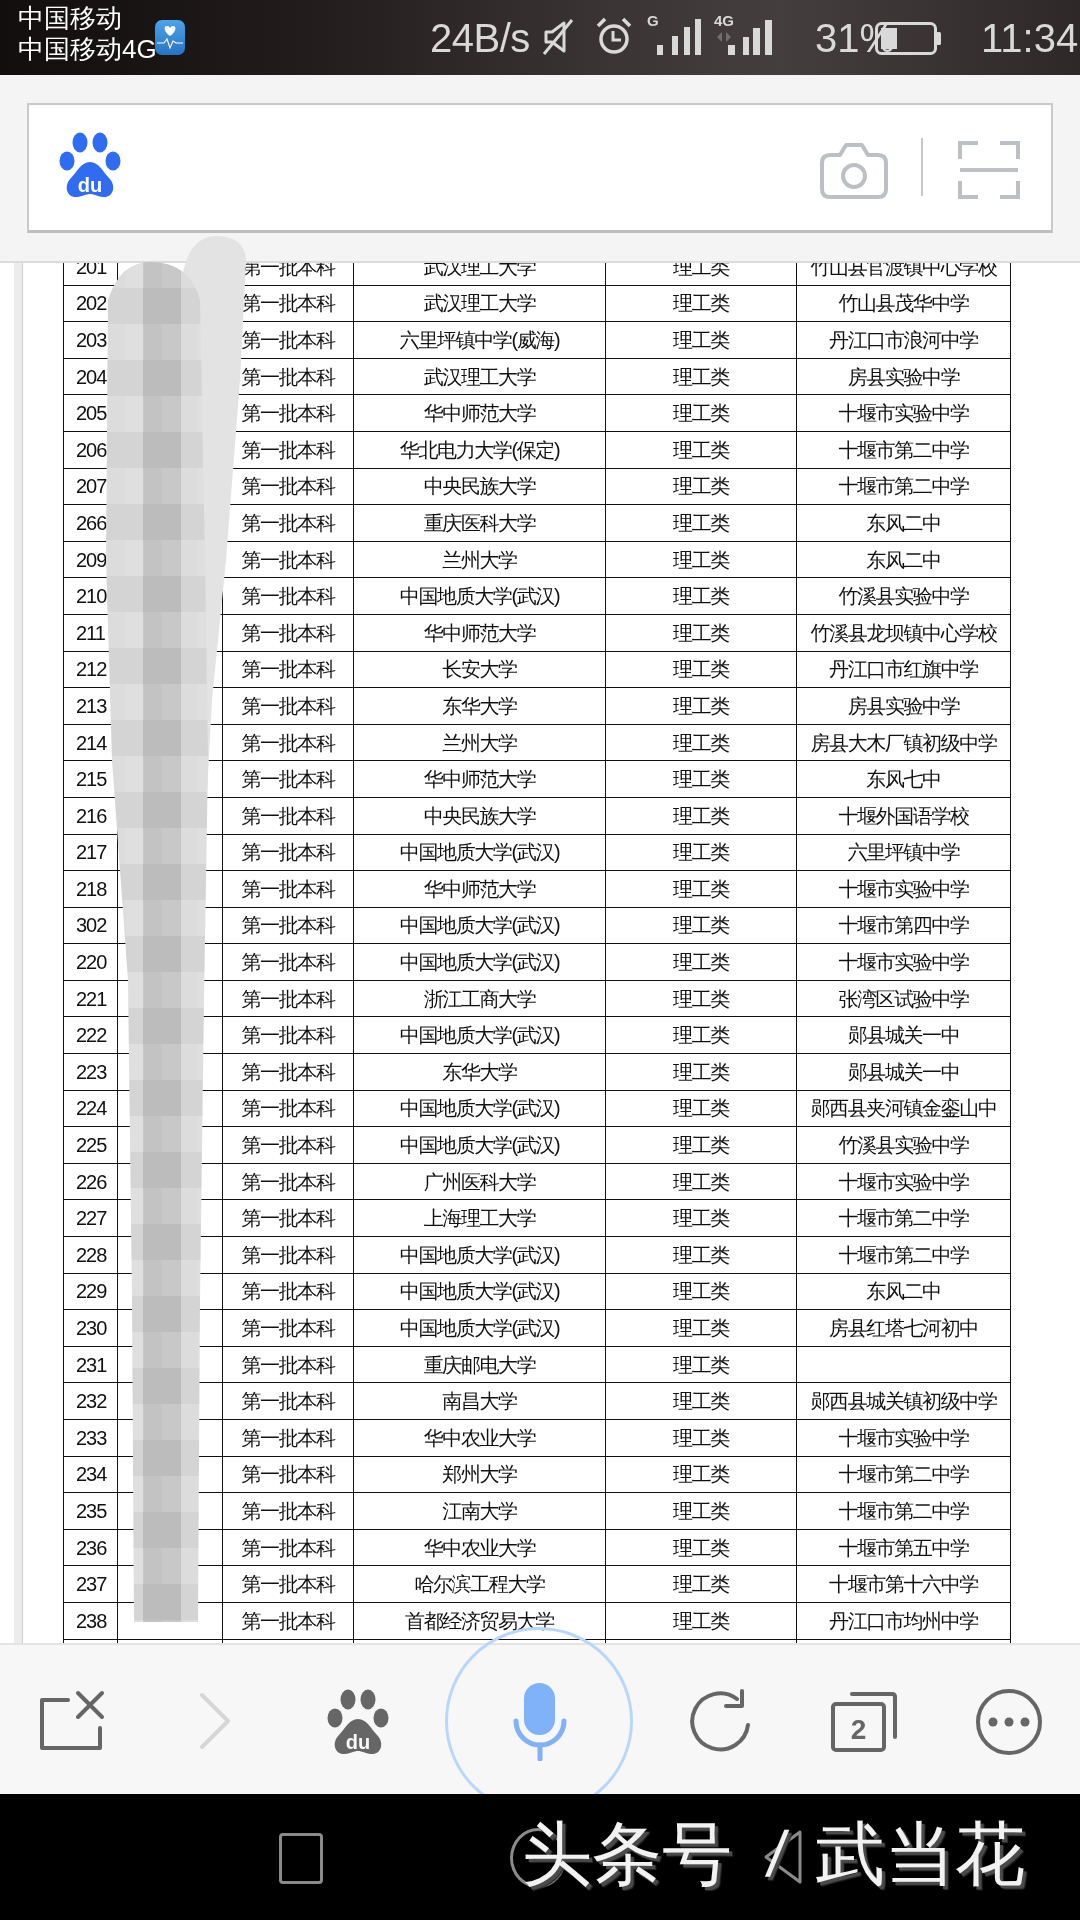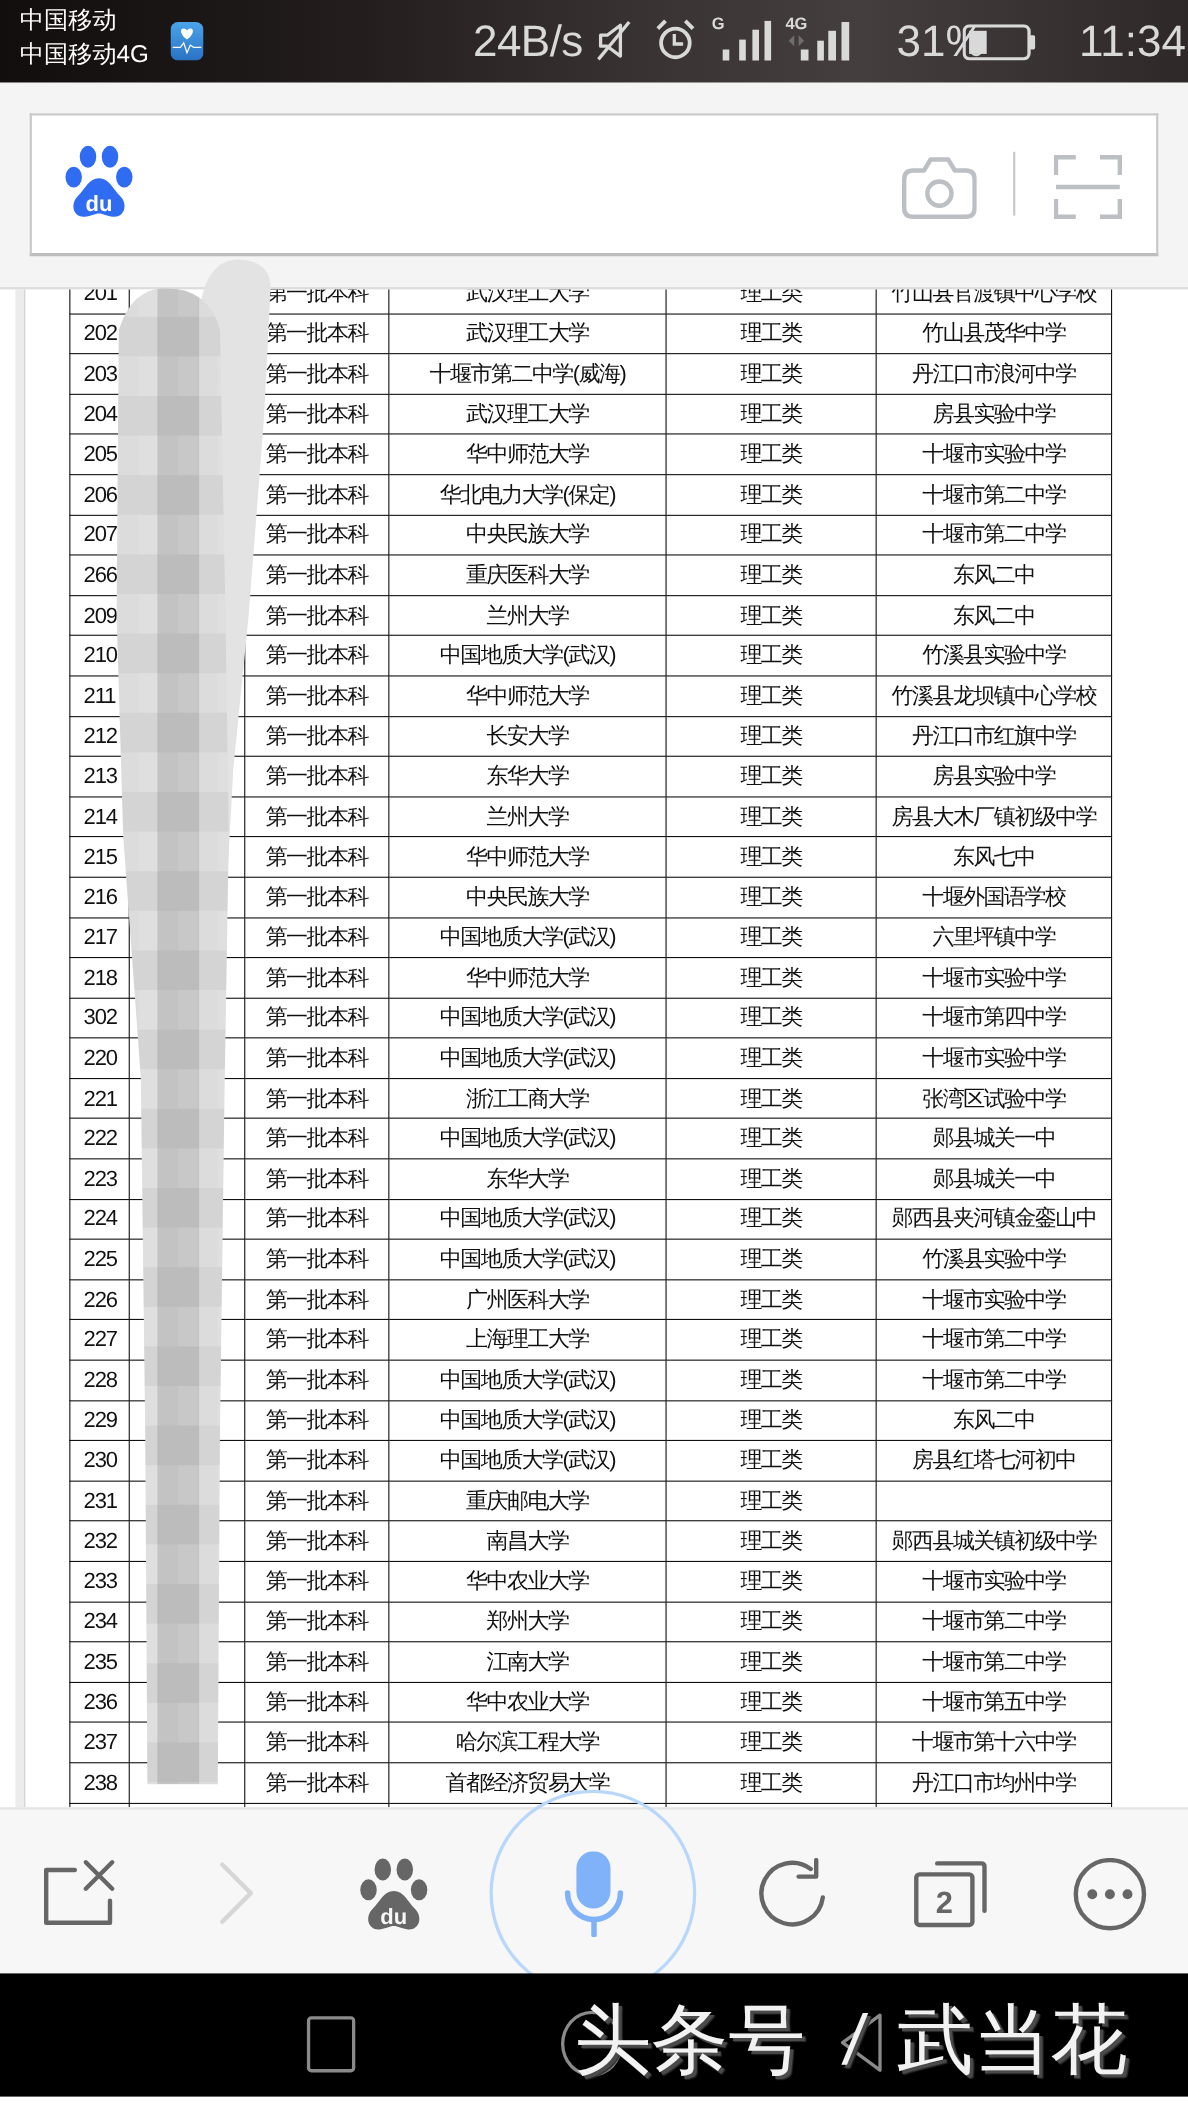--- a/index.html
+++ b/index.html
@@ -2,21 +2,21 @@
 <html><head>
 <meta charset="utf-8">
 <style>
   html, body { margin:0; padding:0; }
   body { width:1080px; height:1920px; position:relative; overflow:hidden; background:#ffffff;
          font-family:"Liberation Sans","DejaVu Sans",sans-serif; }
 
   
   .status-bar { position:absolute; left:0; top:0; width:1080px; height:75px; z-index:20;
     background:linear-gradient(90deg,#120e0e 0%,#231d1d 30%,#3a3333 55%,#453e3e 72%,#2e2828 100%); }
-  .carrier { position:absolute; left:18px; font-size:22px; line-height:26px; color:#ffffff; white-space:nowrap; }
+  .carrier { position:absolute; left:18px; font-size:26px; line-height:26px; color:#ffffff; white-space:nowrap; }
   .carrier.c1 { top:5px; }
   .carrier.c2 { top:36px; }
   .app-icon { position:absolute; left:155px; top:20px; width:30px; height:35px; }
   .sb-text { position:absolute; top:18px; font-size:40px; line-height:40px; color:#d9d9d9; white-space:nowrap;margin-left:25px; }
   .net-speed { left:405px; letter-spacing:-0.5px; }
   .battery-pct { left:790px; }
   .clock { left:956px; }
   .sb-icon { position:absolute; }
 
   
@@ -43,21 +43,21 @@
 
   
   .toolbar { position:absolute; left:0; top:1643px; width:1080px; height:151px; background:#f7f7f7;
              border-top:2px solid #e4e4e4; box-sizing:border-box; z-index:16; overflow:visible; }
   .tb-btn { position:absolute; cursor:pointer; }
   .mic-ring { position:absolute; left:445px; top:-18px; width:182px; height:182px; border:3px solid #b9d7fb;
               border-radius:50%; box-sizing:content-box; }
   .mic-icon { position:absolute; left:512px; top:38px; width:56px; height:78px; }
 
   
-  .navbar { position:absolute; left:0; top:1794px; width:1080px; height:112px; background:#000000; z-index:18; }
+  .navbar { position:absolute; left:0; top:1794px; width:1080px; height:126px; background:#000000; z-index:18; }
   .nav-recents { position:absolute; left:279px; top:39px; width:38px; height:45px; border:3px solid #8a8a8a; border-radius:4px; }
   .nav-home { position:absolute; left:510px; top:34px; width:50px; height:54px; border:3px solid #8a8a8a; border-radius:50%; }
   .nav-back { position:absolute; left:760px; top:34px; width:44px; height:58px; }
   .wm { position:absolute; top:22px; font-size:70px; line-height:76px; color:#f2f2f2; white-space:nowrap;
         text-shadow:3px 3px 0 #4a4a4a, 4px 4px 1px #2a2a2a; }
   .wm.left { left:522px; }
   .wm.sep { left:768px; font-size:64px; transform:skewX(-8deg); }
   .wm.right { left:815px; }
 </style>
 </head>
@@ -176,21 +176,21 @@
           <td></td>
           <td>第一批本科</td>
           <td>武汉理工大学</td>
           <td>理工类</td>
           <td>竹山县茂华中学</td>
         </tr>
       <tr>
           <td class="c-no">203</td>
           <td></td>
           <td>第一批本科</td>
-          <td>十堰市第二中学(威海)</td>
+          <td>六里坪镇中学(威海)</td>
           <td>理工类</td>
           <td>丹江口市浪河中学</td>
         </tr>
       <tr>
           <td class="c-no">204</td>
           <td></td>
           <td>第一批本科</td>
           <td>武汉理工大学</td>
           <td>理工类</td>
           <td>房县实验中学</td>

